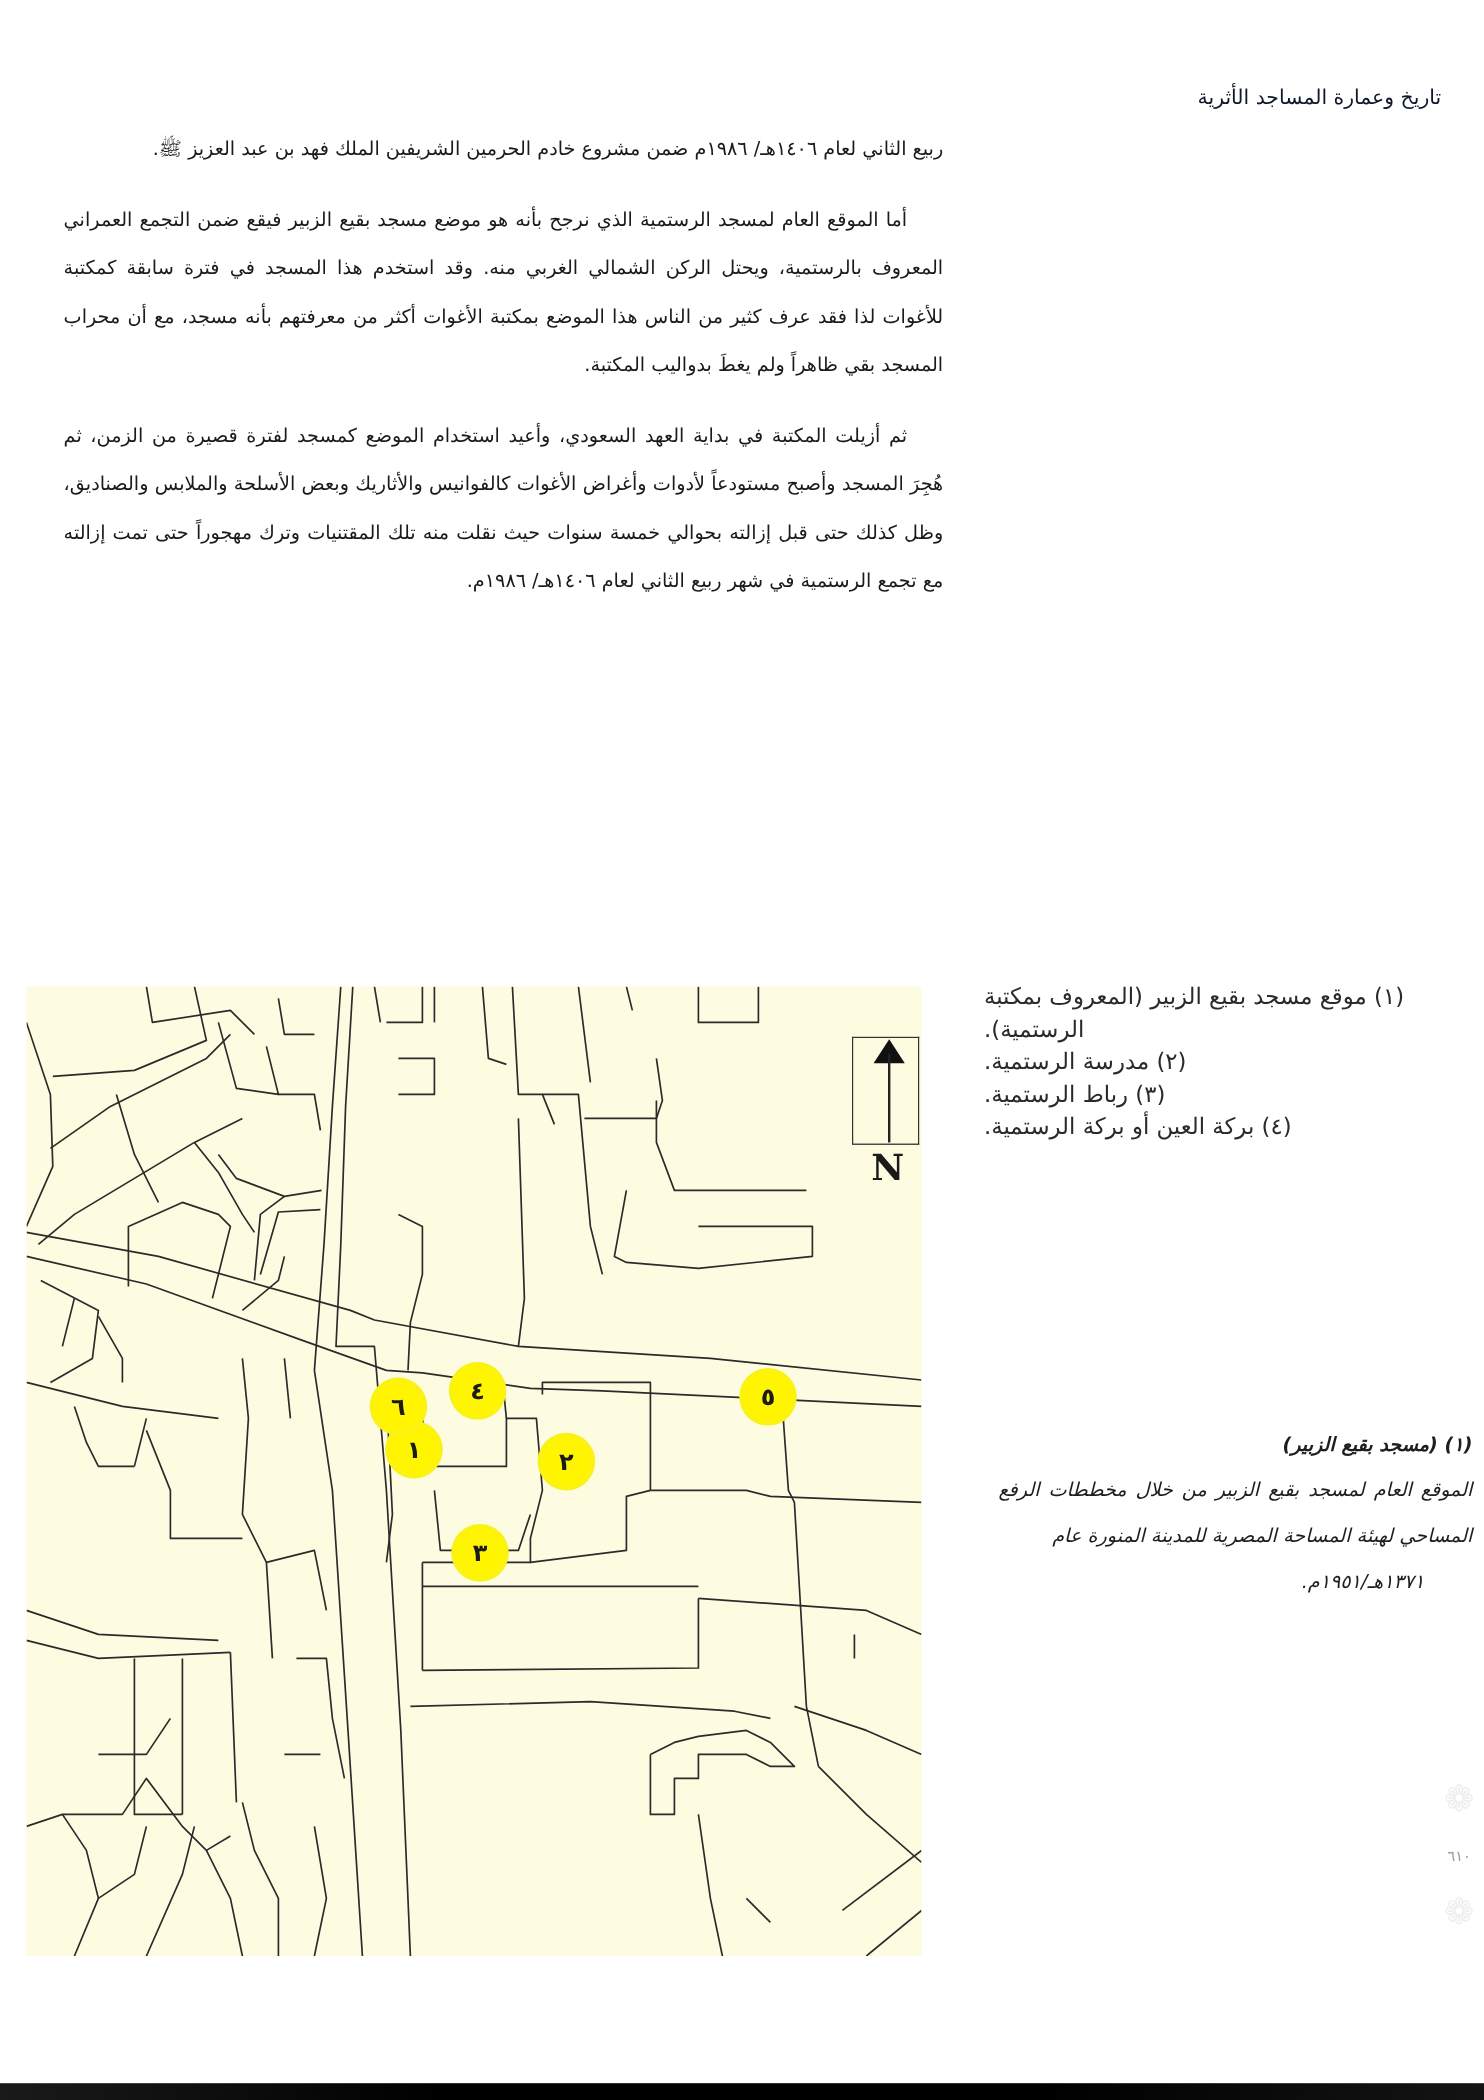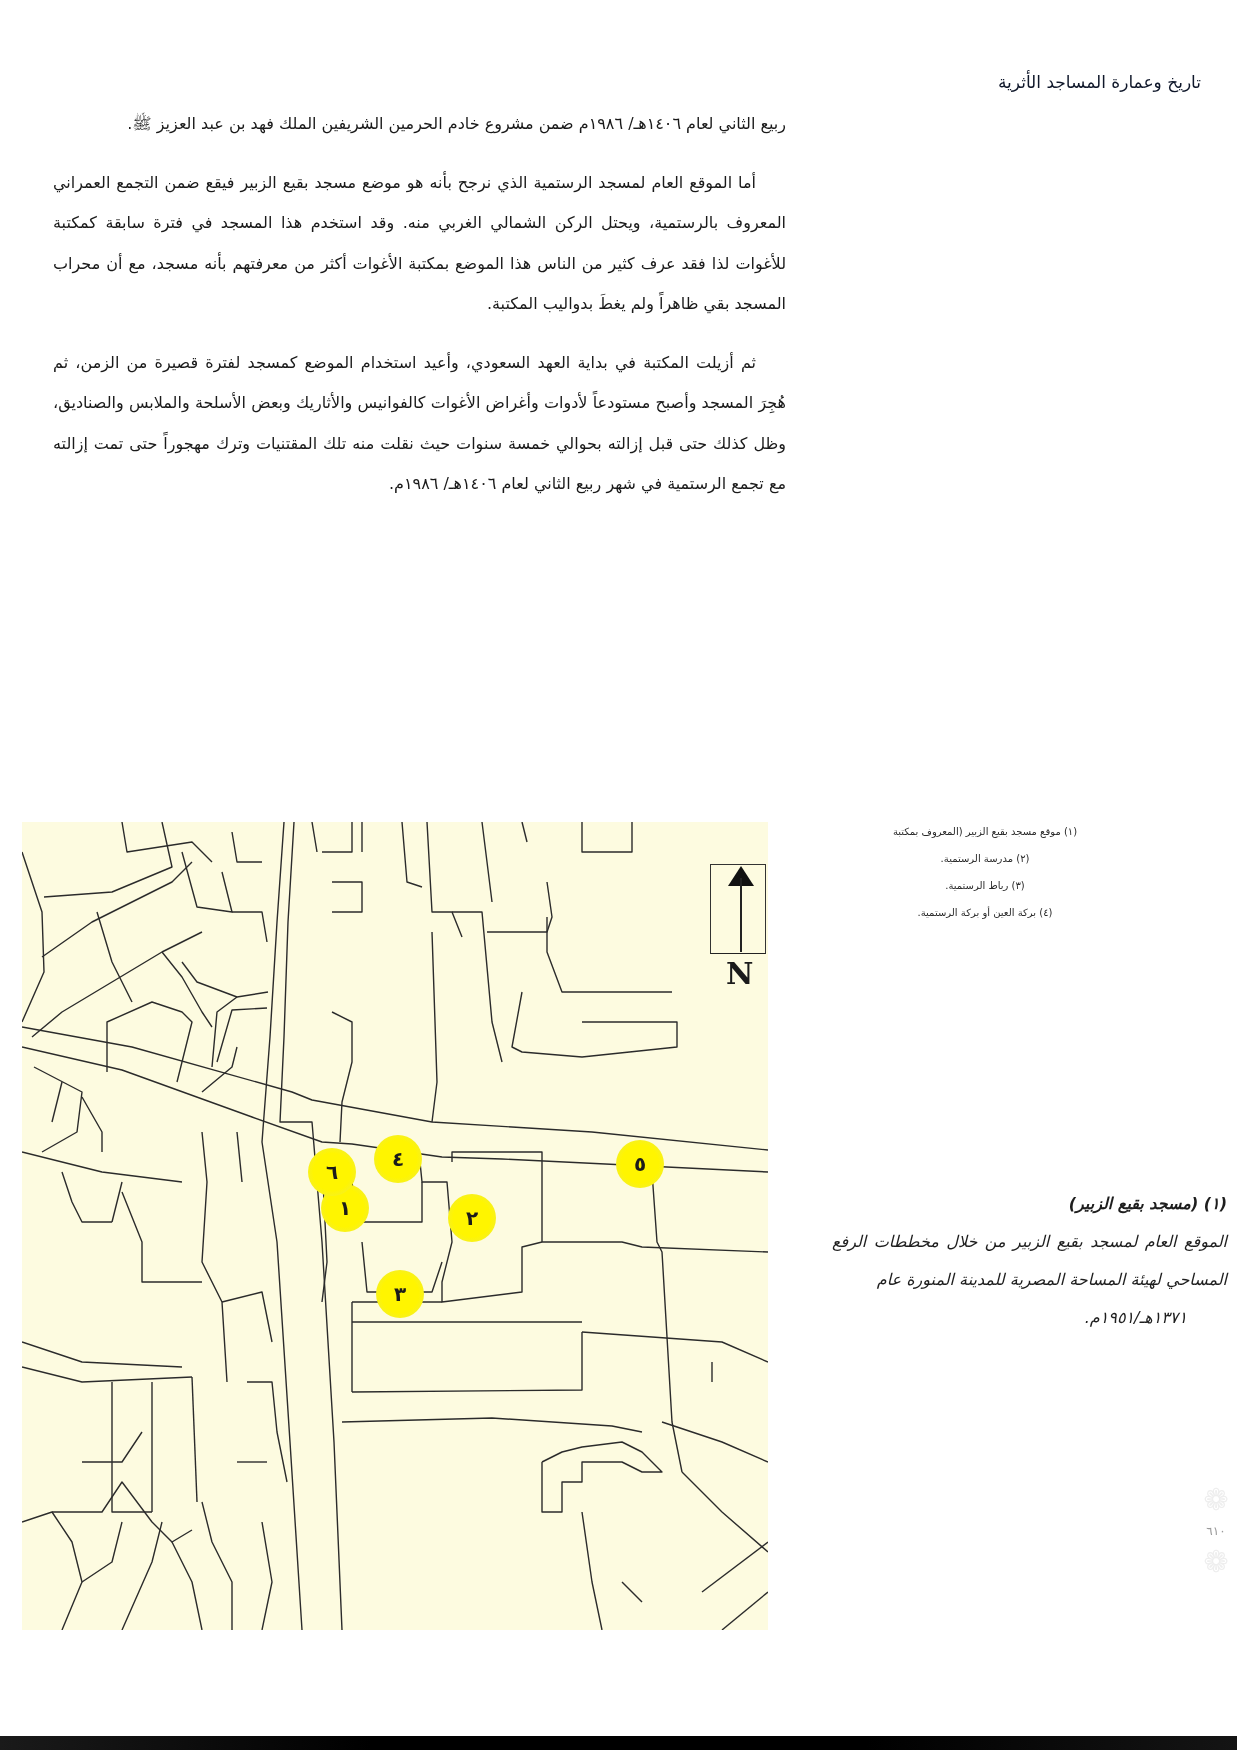--- a/index.html
+++ b/index.html
@@ -110,25 +110,25 @@
       left: 18px;
       top: 114px;
       font-family: "DejaVu Serif", serif;
       font-size: 30px;
       font-weight: bold;
       color: #1a1a1a;
     }
     .legend {
       position: absolute;
       top: 818px;
-      left: 800px;
+      left: 820px;
       width: 370px;
       direction: rtl;
-      text-align: center;
-      font-size: 10px;
+      text-align: left;
+      font-size: 19px;
       line-height: 27px;
       color: #2a2a2a;
     }
     .legend .item {
       padding-right: 0;
     }
     .legend .item .cont {
       display: block;
       padding-right: 44px;
     }
@@ -167,21 +167,21 @@
     .ornament .flower {
       display: block;
       font-size: 30px;
       color: #eeeeee;
       line-height: 36px;
     }
     .ornament .page-num {
       display: block;
       color: #9a9a9a;
       font-size: 12px;
-      margin: 6px 0;
+      margin: 22px 0;
     }
     .bottom-bar {
       position: absolute;
       left: 0;
       bottom: 0;
       width: 1237px;
       height: 14px;
       background: linear-gradient(90deg, #1a1a1a, #000 30%, #000 70%, #141414);
     }
   </style>
@@ -313,20 +313,21 @@
     <div class="north-arrow-head"></div>
     <div class="north-arrow-shaft"></div>
     <div class="north-letter">N</div>
   </div>
 </div>
 
 <div class="legend">
   <div class="item">
     <span>(١)</span>
     <span>موقع مسجد بقيع الزبير (المعروف بمكتبة</span>
+    <span class="cont">الرستمية).</span>
   </div>
   <div class="item">
     <span>(٢)</span>
     <span>مدرسة الرستمية.</span>
   </div>
   <div class="item">
     <span>(٣)</span>
     <span>رباط الرستمية.</span>
   </div>
   <div class="item">

